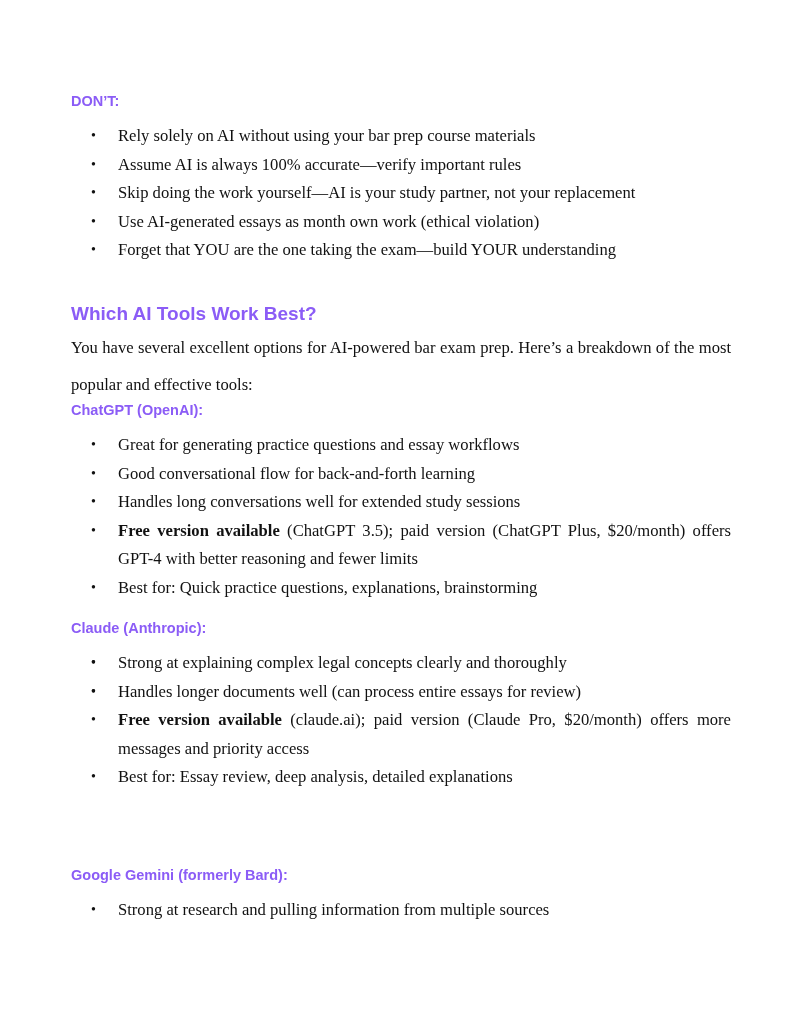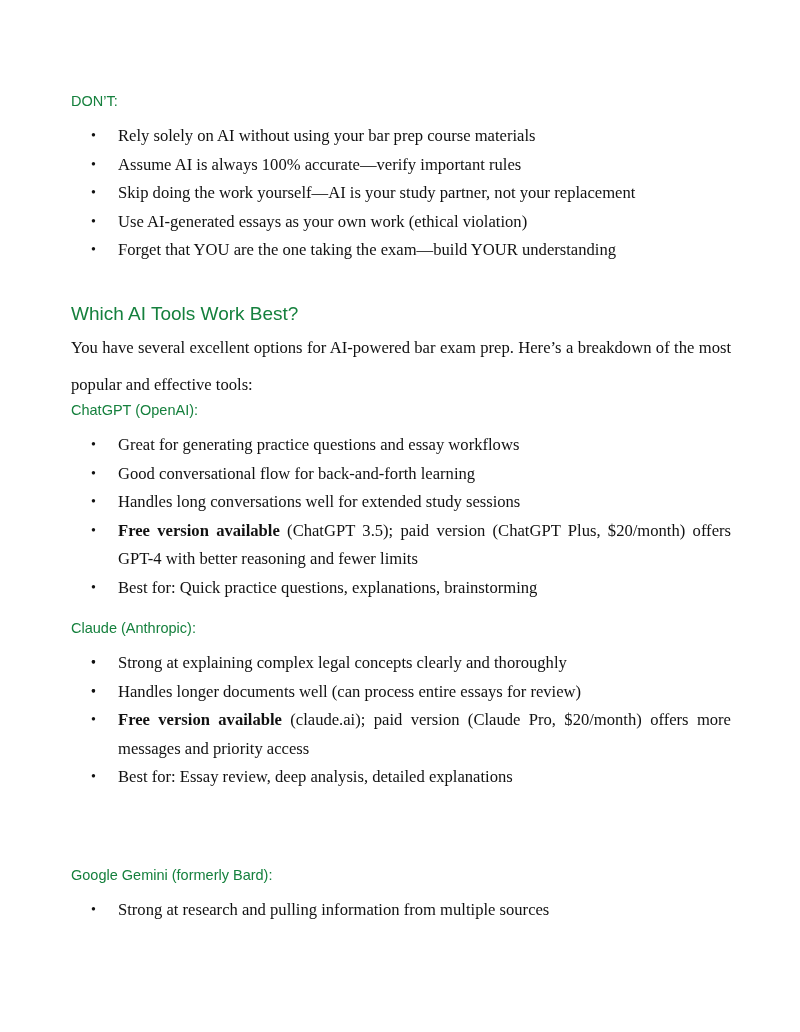--- a/index.html
+++ b/index.html
@@ -1,37 +1,37 @@
 <!DOCTYPE html>
 <html><head>
   <meta charset="utf-8">
   <style>
     html, body { margin: 0; padding: 0; background: #ffffff; }
     body { width: 800px; height: 1032px; position: relative; overflow: hidden; color: #111111; }
     .page { position: absolute; left: 71px; top: 0; width: 660px; }
-    .h-sans { font-family: "Liberation Sans", sans-serif; font-weight: normal; color: #15803d; position: absolute; left: 0; white-space: nowrap; }
+    .h-sans { font-family: "Liberation Sans", sans-serif; font-weight: bold; color: #8b5cf6; position: absolute; left: 0; white-space: nowrap; }
     .h-small { font-size: 14.5px; }
     .h-large { font-size: 19px; }
     .para { font-family: "Liberation Serif", serif; font-size: 16.6px; line-height: 37px; position: absolute; left: 0; width: 660px; text-align: justify; }
     ul.blist { list-style: none; margin: 0; padding: 0; position: absolute; left: 0; width: 660px; }
     ul.blist li { position: relative; padding-left: 47px; font-family: "Liberation Serif", serif; font-size: 16.6px; line-height: 28.5px; text-align: justify; }
     ul.blist li .bullet { position: absolute; left: 20px; top: 0; font-size: 14px; }
     .b { font-weight: bold; }
   </style>
 </head>
 <body>
 
 <div class="page">
 
   <div class="h-sans h-small" style="top:93px;">DON’T:</div>
   <ul class="blist" style="top:122px;">
     <li><span class="bullet">•</span><span>Rely solely on AI without using your bar prep course materials</span></li>
     <li><span class="bullet">•</span><span>Assume AI is always 100% accurate—verify important rules</span></li>
     <li><span class="bullet">•</span><span>Skip doing the work yourself—AI is your study partner, not your replacement</span></li>
-    <li><span class="bullet">•</span><span>Use AI-generated essays as your own work (ethical violation)</span></li>
+    <li><span class="bullet">•</span><span>Use AI-generated essays as month own work (ethical violation)</span></li>
     <li><span class="bullet">•</span><span>Forget that YOU are the one taking the exam—build YOUR understanding</span></li>
   </ul>
 
   <div class="h-sans h-large" style="top:303px;">Which AI Tools Work Best?</div>
   <div class="para" style="top:329px;">You have several excellent options for AI-powered bar exam prep. Here’s a breakdown of the most popular and effective tools:</div>
 
   <div class="h-sans h-small" style="top:402px;">ChatGPT (OpenAI):</div>
   <ul class="blist" style="top:431px;">
     <li><span class="bullet">•</span><span>Great for generating practice questions and essay workflows</span></li>
     <li><span class="bullet">•</span><span>Good conversational flow for back-and-forth learning</span></li>

